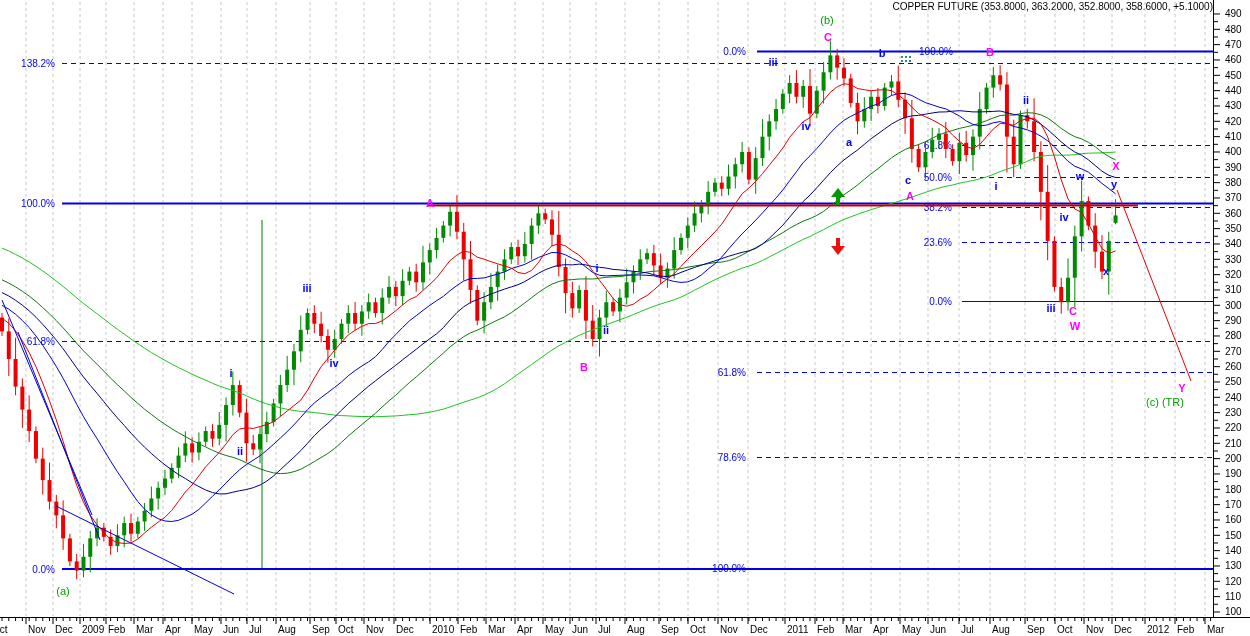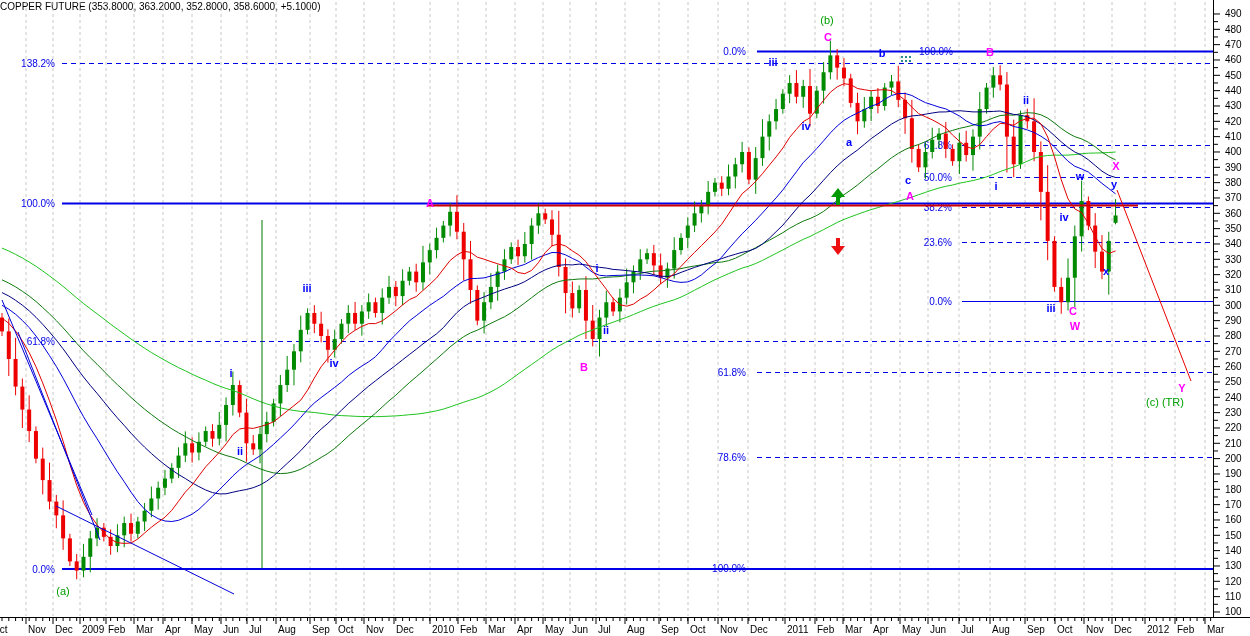--- a/index.html
+++ b/index.html
@@ -1,18 +1,18 @@
 <!DOCTYPE html>
 <html><head>
 <meta charset="utf-8">
 <style>
   html,body{margin:0;padding:0;background:#ffffff;}
   .screen{position:relative;width:1250px;height:636px;background:#ffffff;overflow:hidden;
           font-family:"Liberation Sans",sans-serif;}
-  .title{position:absolute;top:1px;left:0;width:1213px;text-align:left;font-size:10px;color:#000;}
+  .title{position:absolute;top:1px;left:0;width:1213px;text-align:right;font-size:10px;color:#000;}
   #chart{position:absolute;top:0;left:0;}
   text{font-family:"Liberation Sans",sans-serif;}
 </style>
 </head>
 <body>
 
 <div class="screen">
   <div id="title" class="title">COPPER FUTURE (353.8000, 363.2000, 352.8000, 358.6000, +5.1000)</div>
   <svg id="chart" width="1250" height="636" viewBox="0 0 1250 636">
       <line x1="26" y1="2" x2="26" y2="616" stroke="#C8C8C8" stroke-width="1" stroke-dasharray="3,3"></line>

